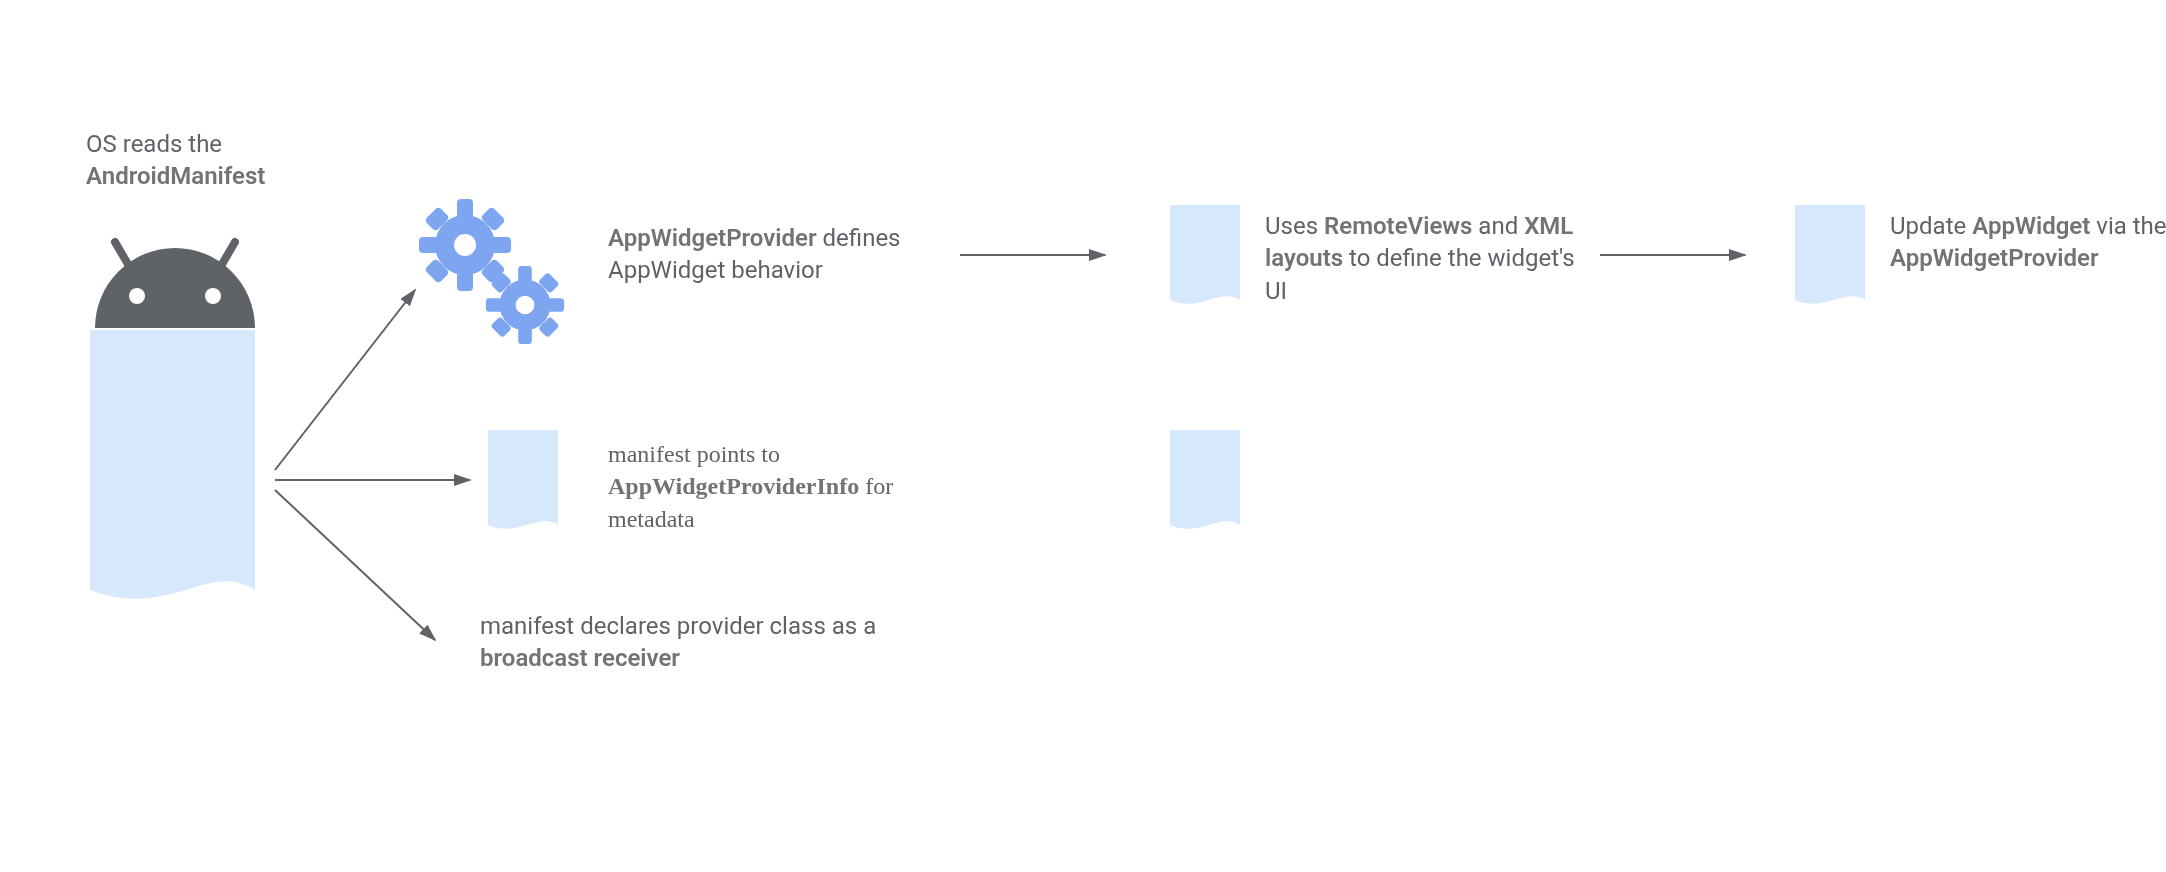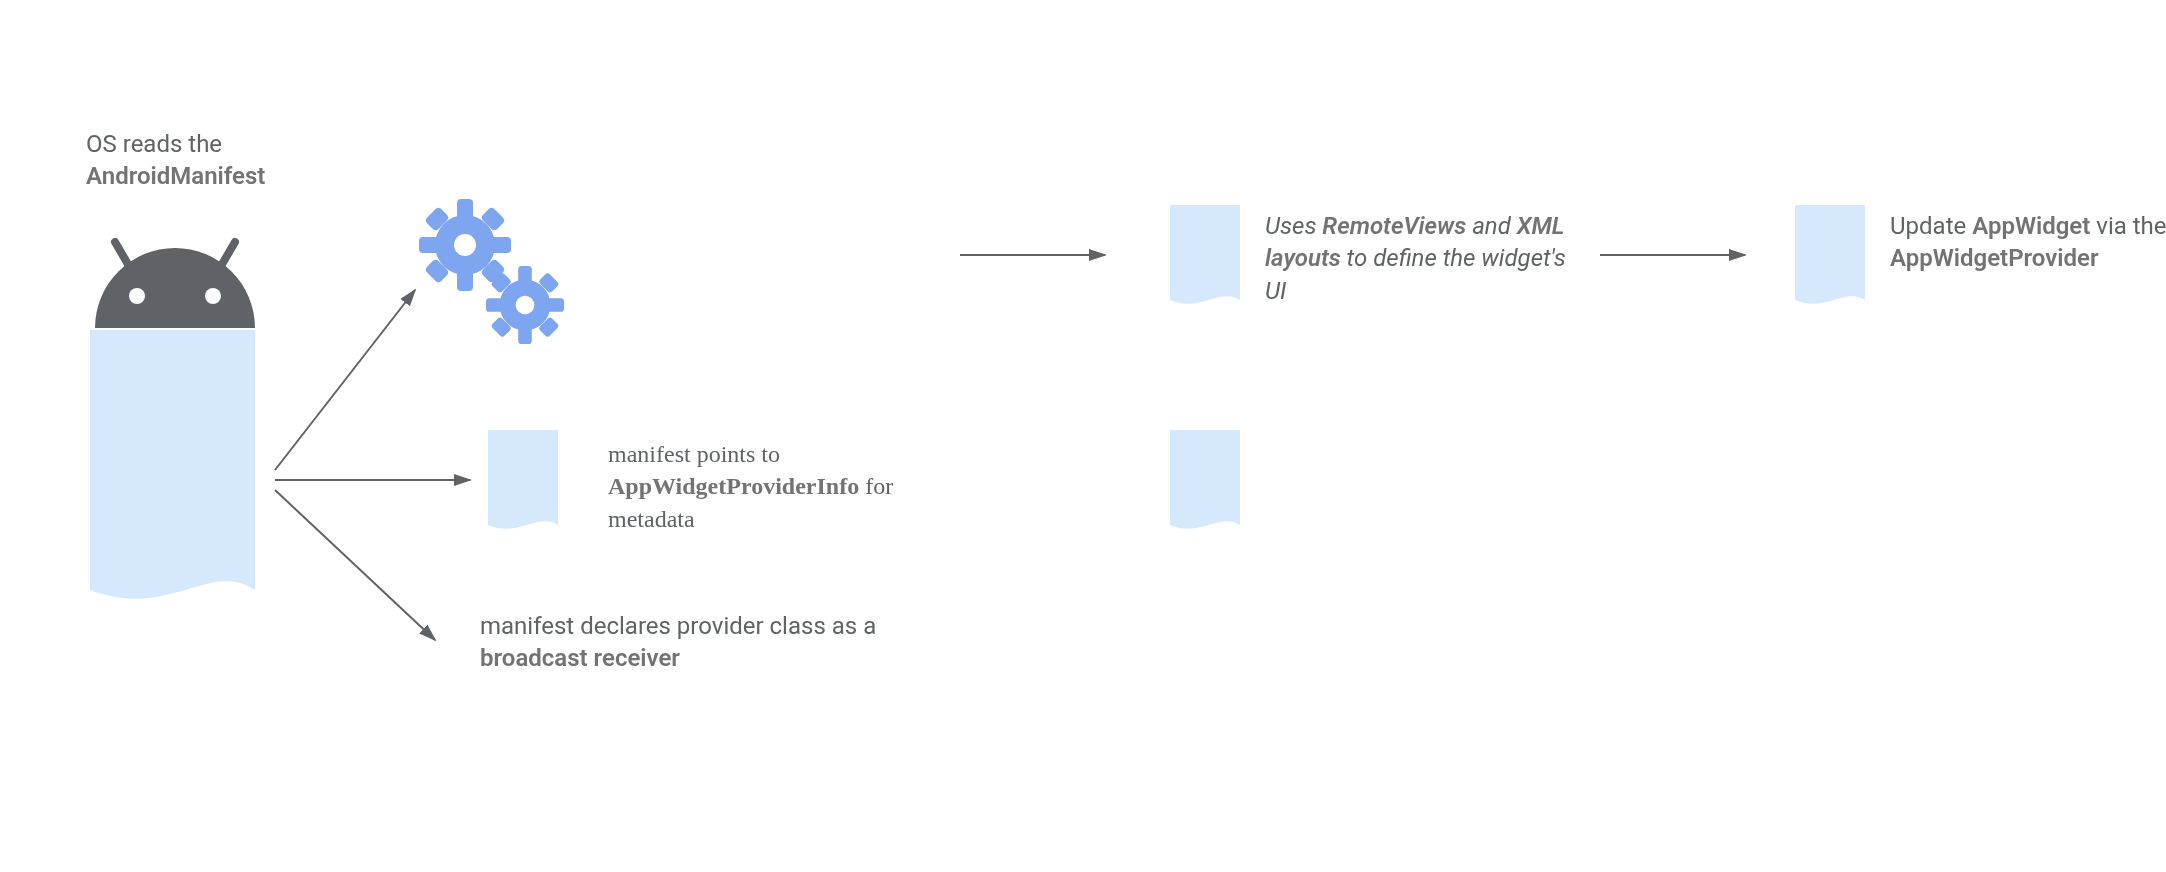--- a/index.html
+++ b/index.html
@@ -110,22 +110,26 @@
     </g>
 
     <line x1="275" y1="470" x2="415" y2="290" stroke="#5f6368" stroke-width="2" marker-end="url(#arrowhead)"></line>
     <line x1="275" y1="480" x2="470" y2="480" stroke="#5f6368" stroke-width="2" marker-end="url(#arrowhead)"></line>
     <line x1="275" y1="490" x2="435" y2="640" stroke="#5f6368" stroke-width="2" marker-end="url(#arrowhead)"></line>
 
     <line x1="960" y1="255" x2="1105" y2="255" stroke="#5f6368" stroke-width="2" marker-end="url(#arrowhead)"></line>
     <line x1="1600" y1="255" x2="1745" y2="255" stroke="#5f6368" stroke-width="2" marker-end="url(#arrowhead)"></line>
   </svg>
 
+  <div class="label" style="left:608px; top:222px; width:320px;">
+    <span class="blue">AppWidgetProvider</span>
+    <span>defines AppWidget behavior</span>
+  </div>
 
-  <div class="label" style="left:1265px; top:210px; width:320px;font-style:italic;">
+  <div class="label" style="left:1265px; top:210px; width:320px;">
     <span>Uses </span><span class="blue">RemoteViews</span><span> and </span><span class="blue">XML layouts</span><span> to define the widget's UI</span>
   </div>
 
   <div class="label" style="left:1890px; top:210px; width:290px;">
     <span>Update </span><span class="blue">AppWidget</span><span> via the </span><br><span class="blue">AppWidgetProvider</span>
   </div>
 
   <div class="label" style="left:608px; top:438px; width:340px;font-family:Liberation Serif, serif;">
     <span>manifest points to </span><span class="blue">AppWidgetProviderInfo</span><span> for metadata</span>
   </div>

